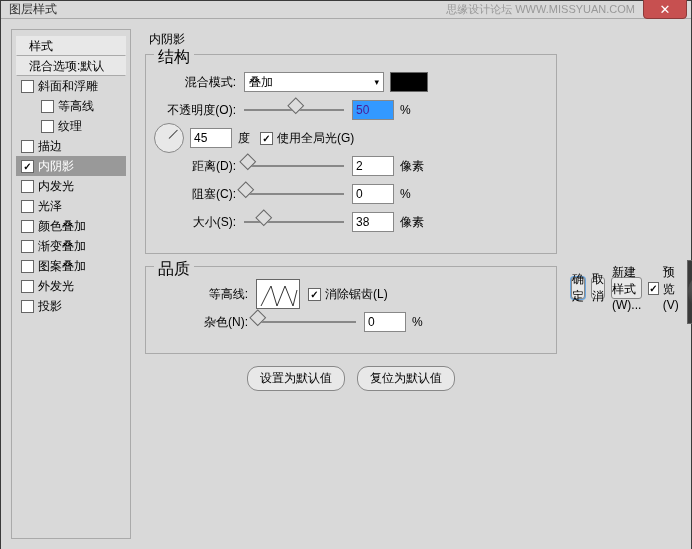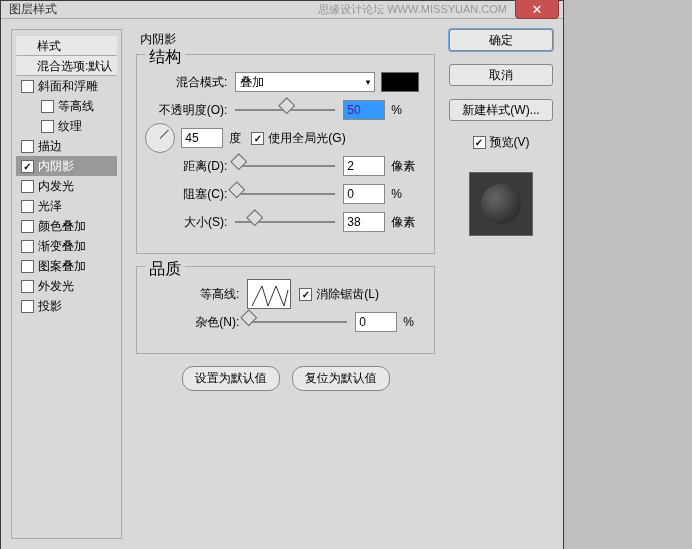--- a/index.html
+++ b/index.html
@@ -1,34 +1,34 @@
 <!DOCTYPE html>
 <html><head>
 <meta charset="utf-8">
 <style>
 *{box-sizing:border-box;margin:0;padding:0;font-family:"Microsoft YaHei",SimSun,sans-serif;font-size:12px}
 body{background:#bfbfbf;width:692px;height:549px;overflow:hidden}
-.window{width:564px;height:549px;background:#d9d9d9;border:1px solid #3a3a3a;display:flex;flex-direction:column}
+.window{width:692px;height:549px;background:#d9d9d9;border:1px solid #3a3a3a;display:flex;flex-direction:column}
 .titlebar{height:26px;background:#d9d9d9;display:flex;align-items:center;padding:0 8px;border-bottom:1px solid #aaa;position:relative}
 .titlebar .title{color:#333}
 .watermark{position:absolute;right:56px;color:#999;font-size:11px}
 .close-btn{position:absolute;right:4px;top:-2px;width:44px;height:20px;background:#c75050;border:1px solid #8b3a3a;border-radius:0 0 4px 4px;display:flex;align-items:center;justify-content:center;color:#fff;font-size:13px}
 .body{flex:1;display:flex;padding:10px;gap:10px;background:#d9d9d9}
 .left-panel{width:120px}
 .fieldset{border:1px solid #aaa;padding:6px 4px;position:relative;margin-bottom:8px}
 .fieldset .legend{position:absolute;top:-8px;left:8px;background:#d9d9d9;padding:0 4px;font-size:16px}
 .style-list{display:flex;flex-direction:column}
 .style-item{display:flex;align-items:center;height:20px;padding:0 4px;border:1px solid transparent}
-.style-item.header{background:#e8e8e8;border-bottom:1px solid #aaa;padding-left:20px}
+.style-item.header{background:#e8e8e8;border-bottom:1px solid #aaa;padding-left:12px}
 .style-item.indent{padding-left:24px}
 .style-item.selected{background:#999;color:#fff}
 .chk{width:13px;height:13px;border:1px solid #666;background:#fff;margin-right:4px;display:inline-flex;align-items:center;justify-content:center;font-size:10px}
 .chk.checked::after{content:"✓";color:#000;font-weight:bold}
 .center-panel{flex:1;padding:0 4px}
-.right-panel{width:110px;display:flex;flex-direction:column;align-items:center;gap:13px}
+.right-panel{width:110px;display:flex;align-items:center;gap:6px}
 .btn{width:104px;height:22px;background:#e8e8e8;border:1px solid #888;border-radius:3px;display:flex;align-items:center;justify-content:center;cursor:pointer}
 .btn:first-child{box-shadow:0 0 0 1px #6aa6e0}
 .section-title{margin:2px 0 6px 4px}
 .row{display:flex;align-items:center;margin:6px 0;height:22px}
 .label{width:90px;text-align:right;padding-right:8px}
 .select{width:140px;height:20px;background:#fff;border:1px solid #888;display:flex;align-items:center;padding:0 4px;justify-content:space-between}
 .select .arrow{font-size:9px}
 .swatch{width:38px;height:20px;background:#000;border:1px solid #666;margin-left:6px}
 .slider{width:100px;height:16px;position:relative;margin-right:8px}
 .slider .track{position:absolute;top:7px;left:0;right:0;height:2px;background:#888}

